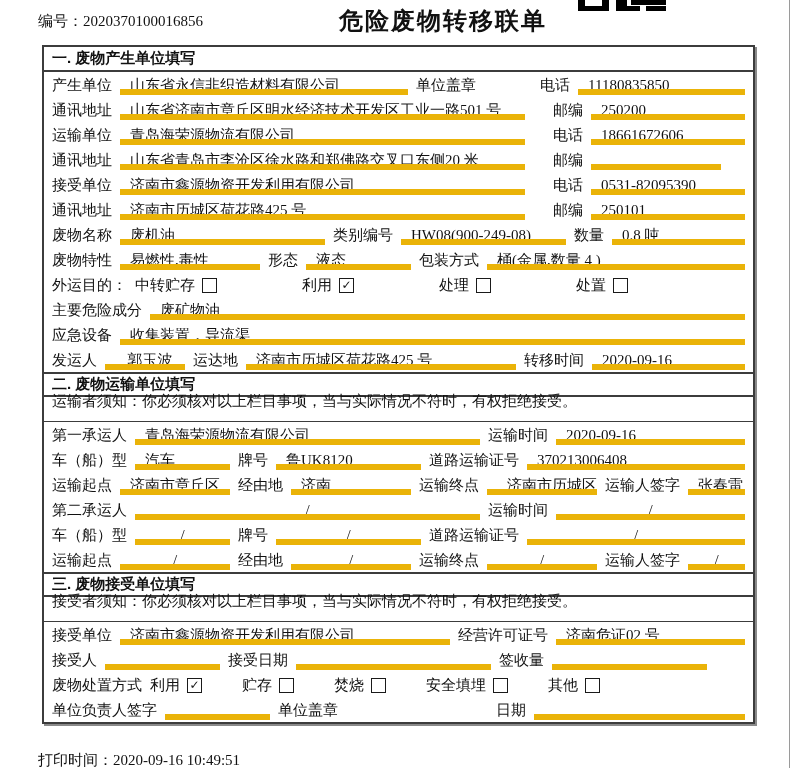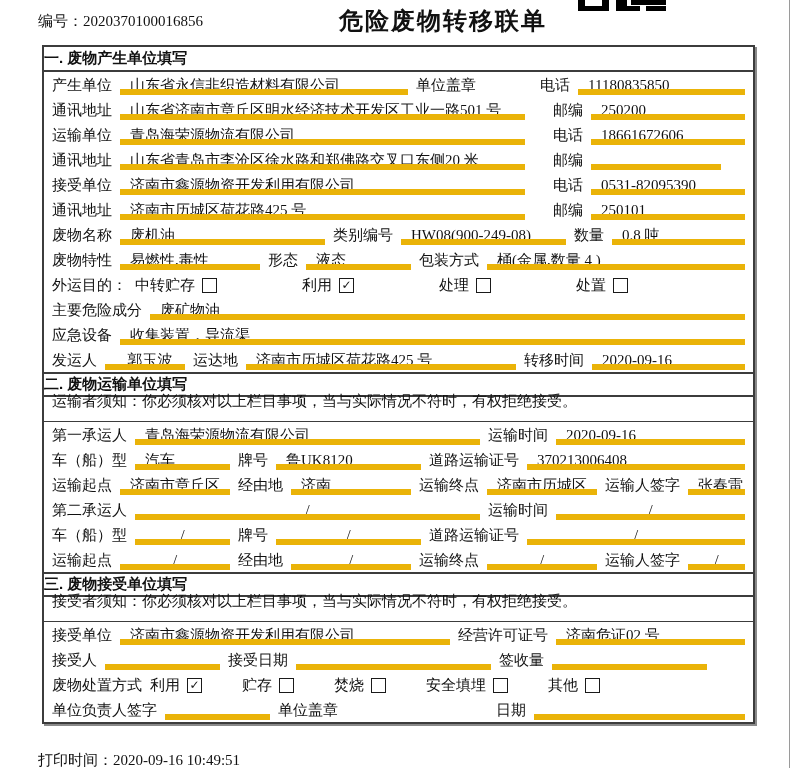--- a/index.html
+++ b/index.html
@@ -28,21 +28,21 @@
   .qr .b6{left:49px;top:6px;width:13px;height:5px;}
   .qr .b7{left:68px;top:6px;width:20px;height:5px;}
   
   .form-box{
     position:absolute;left:42px;top:45px;width:713px;box-sizing:border-box;
     border:2px solid #3c3c3c;background:#fff;
     box-shadow:2px 2px 0 #8a8a8a;
   }
   .sec-h{
     height:25px;box-sizing:border-box;display:flex;align-items:center;
-    font-family:"Liberation Sans","DejaVu Sans",sans-serif;
+    padding-left:8px;font-family:"Liberation Sans","DejaVu Sans",sans-serif;
     font-weight:bold;font-size:15px;border-bottom:2px solid #3c3c3c;
   }
   .sec-h.mid{border-top:2px solid #3c3c3c;}
   .row{
     height:25px;box-sizing:border-box;display:flex;align-items:flex-end;
     padding:0 8px 2px 8px;
   }
   .row.note-row{border-bottom:1px solid #3c3c3c;align-items:center;padding-bottom:16px;}
   .lbl{white-space:nowrap;line-height:19px;margin-right:8px;flex:0 0 auto;}
   .fld{
@@ -200,21 +200,21 @@
       <span class="fld" style="width: 145px;">鲁UK8120</span>
       <span class="lbl">道路运输证号</span>
       <span class="fld grow">370213006408</span>
     </div>
     <div class="row">
       <span class="lbl">运输起点</span>
       <span class="fld" style="width: 110px; margin-top: 13px;">济南市章丘区</span>
       <span class="lbl">经由地</span>
       <span class="fld" style="width: 120px;">济南</span>
       <span class="lbl">运输终点</span>
-      <span class="fld" style="width: 110px;">济南市历城区</span>
+      <span class="fld" style="width: 110px; text-align: right;">济南市历城区</span>
       <span class="lbl">运输人签字</span>
       <span class="fld grow">张春雷</span>
     </div>
     <div class="row">
       <span class="lbl">第二承运人</span>
       <span class="fld slash" style="width: 345px;">/</span>
       <span class="lbl">运输时间</span>
       <span class="fld grow slash">/</span>
     </div>
     <div class="row">

